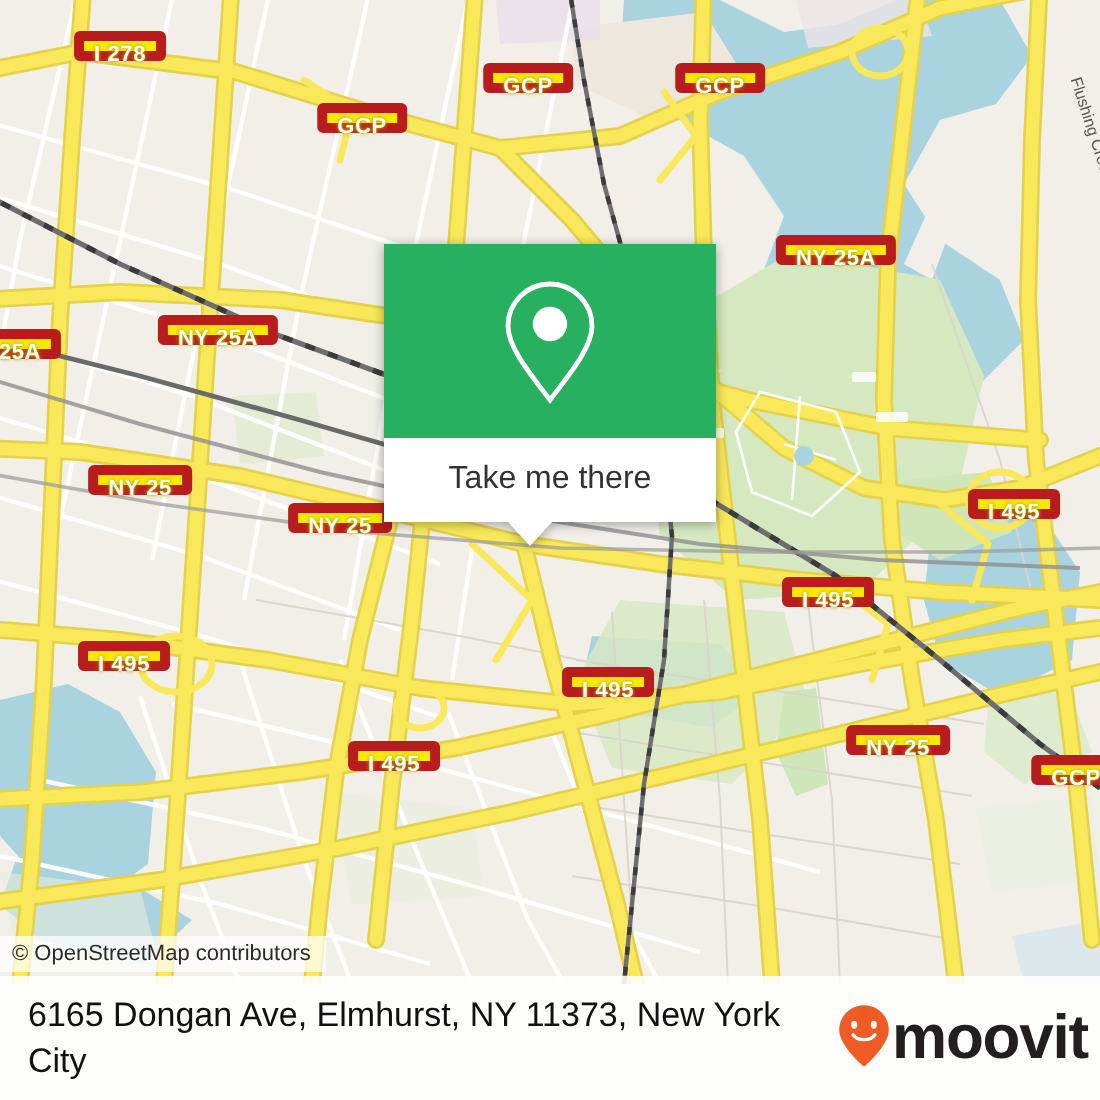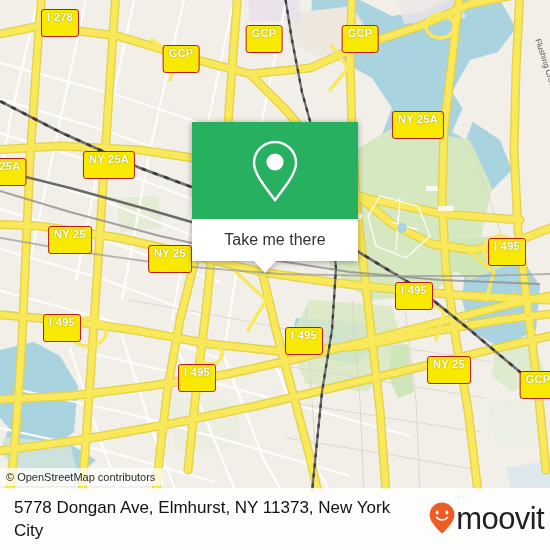--- a/index.html
+++ b/index.html
@@ -11,27 +11,27 @@
   #app{position:relative;width:550px;height:550px;overflow:hidden;background:#f2efe9;}
 
   
   #map{position:absolute;left:0;top:0;width:550px;height:492px;overflow:hidden;background:#f2efe9;}
   #map svg{position:absolute;left:0;top:0;}
 
   
   .shield{
     position:absolute;
     background:#f7e900;
-    border:1px solid #b91c1c;
+    border:5px solid #b91c1c;
     border-radius:3px;
     color:#ffffff;
     font-weight:bold;
     font-size:11px;
     line-height:15px;
-    height:28px;
+    height:15px;
     padding:0 5px;
     letter-spacing:.3px;
     text-shadow:0 0 2px #b9ae00, 0 0 1px #b9ae00;
     white-space:nowrap;
     box-sizing:border-box;
     transform:translate(-50%,-50%);
     z-index:6;
   }
   .creek-label{
     position:absolute;color:#555;font-size:8px;white-space:nowrap;
@@ -72,21 +72,21 @@
     position:absolute;left:0;top:488px;width:550px;height:62px;
     background:rgba(255,255,255,.86);
     z-index:25;
   }
   #footer-address{
     position:absolute;left:14px;top:8px;width:390px;
     font-size:17px;line-height:23px;color:#111111;
   }
   #brand{position:absolute;right:6px;top:14px;display:flex;align-items:center;}
   #brand-word{
-    font-size:31px;line-height:31px;color:#231f20;font-weight:normal;
+    font-size:31px;line-height:31px;color:#231f20;font-weight:bold;
     letter-spacing:-.6px;margin-left:1px;
   }
 </style>
 </head>
 <body>
 
 <div id="app">
 
   <div id="map">
     <svg width="550" height="492" viewBox="0 0 550 492">
@@ -261,21 +261,21 @@
       <svg width="54" height="66" viewBox="0 0 54 66">
         <path d="M27 4 C15.4 4 6 13.4 6 25 C6 36 18 50 27 62 C36 50 48 36 48 25 C48 13.4 38.6 4 27 4 Z" fill="none" stroke="#ffffff" stroke-width="2.4"></path>
         <circle cx="27" cy="24" r="8.6" fill="#ffffff"></circle>
       </svg>
     </div>
     <div id="callout-label">Take me there</div>
     <div id="callout-tail"></div>
   </div>
 
   <div id="footer">
-    <div id="footer-address">5778 Dongan Ave, Elmhurst, NY 11373, New York City</div>
+    <div id="footer-address">6165 Dongan Ave, Elmhurst, NY 11373, New York City</div>
     <div id="brand">
       <svg width="26" height="32" viewBox="0 0 26 32">
         <path d="M13 0.6 C6.1 0.6 0.6 6.1 0.6 13 C0.6 21 13 31.4 13 31.4 C13 31.4 25.4 21 25.4 13
                  C25.4 6.1 19.9 0.6 13 0.6 Z" fill="#ef5b25"></path>
         <ellipse cx="8.1" cy="10.4" rx="1.5" ry="2" fill="#ffffff"></ellipse>
         <ellipse cx="17.9" cy="10.4" rx="1.5" ry="2" fill="#ffffff"></ellipse>
         <path d="M7.6 15.4 C9.6 18.6 16.4 18.6 18.4 15.4" fill="none" stroke="#ffffff" stroke-width="1.7" stroke-linecap="round"></path>
       </svg>
       <span id="brand-word">moovit</span>
     </div>

